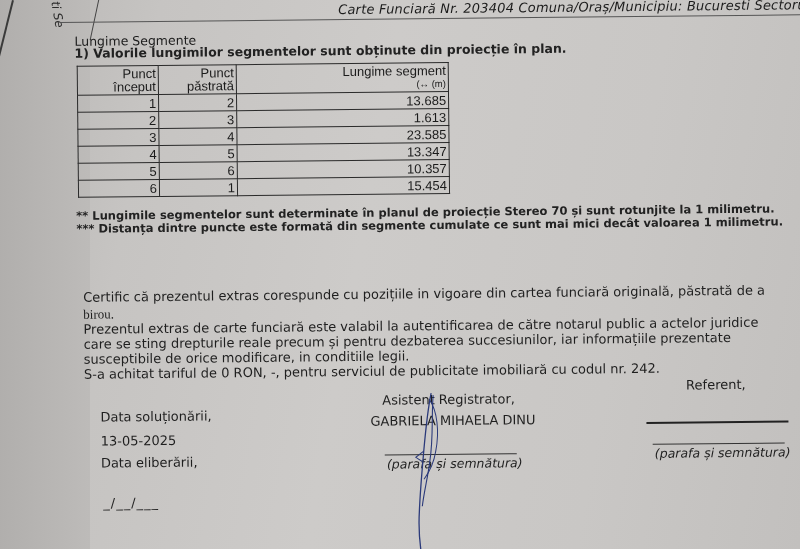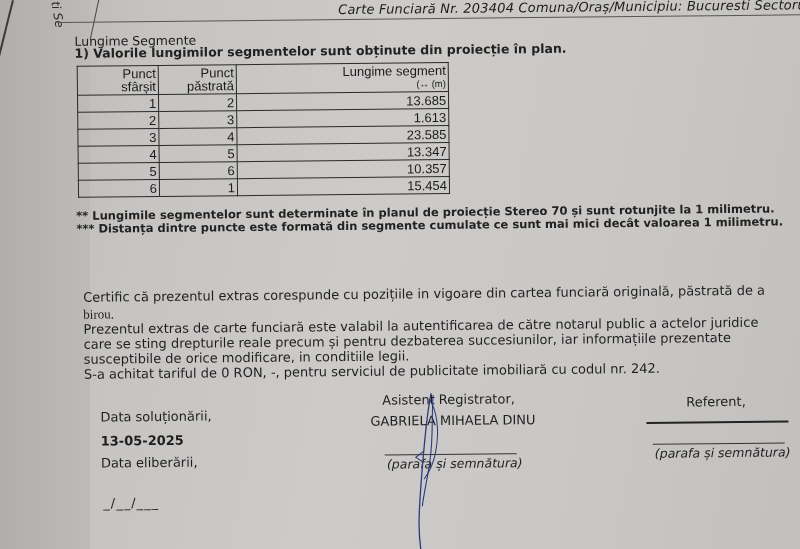--- a/index.html
+++ b/index.html
@@ -132,33 +132,33 @@
     .p4 { left: 20px; top: 337px; }
     .p5 { left: 20px; top: 352px; }
     .p6 { left: 20px; top: 367px; }
     .sig-block {
       position: absolute;
       font-size: 13px;
       white-space: nowrap;
       color: #1f1f1f;
     }
     .date-sol-label { left: 36px; top: 410px; }
-    .date-sol-value { left: 36px; top: 434px; font-weight: bold; }
+    .date-sol-value { left: 36px; top: 434px; }
     .date-elib-label { left: 36px; top: 456px; }
     .date-elib-value { left: 38px; top: 496px; letter-spacing: 1px; }
     .reg-title { left: 318px; top: 396px; }
     .reg-name { left: 306px; top: 417px; }
     .reg-line {
       position: absolute;
       left: 320px; top: 458px;
       width: 132px; height: 1px;
       background: #333;
     }
     .reg-caption { left: 322px; top: 460px; font-style: italic; font-size: 12.5px; }
-    .ref-title { left: 622px; top: 401px; }
+    .ref-title { left: 622px; top: 384px; }
     .ref-line1 {
       position: absolute;
       left: 582px; top: 428px;
       width: 142px; height: 1.5px;
       background: #222;
     }
     .ref-line2 {
       position: absolute;
       left: 588px; top: 450px;
       width: 132px; height: 1px;
@@ -189,21 +189,21 @@
     <div class="header-rule"></div>
 
     <div class="section-title">Lungime Segmente</div>
     <div class="section-note">1) Valorile lungimilor segmentelor sunt obținute din proiecție în plan.</div>
 
     <table class="seg">
       <thead>
         <tr>
           <th class="col-a">
             <div>Punct</div>
-            <div>sfârșit</div>
+            <div>început</div>
           </th>
           <th class="col-b">
             <div>Punct</div>
             <div>păstrată</div>
           </th>
           <th class="col-c">
             <div>Lungime segment</div>
             <div class="unit">(↔ (m)</div>
           </th>
         </tr>

